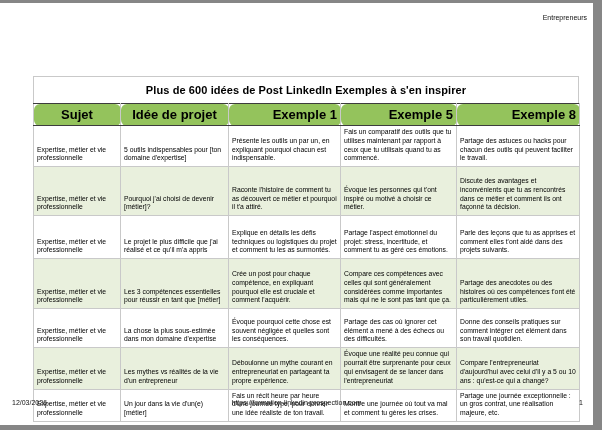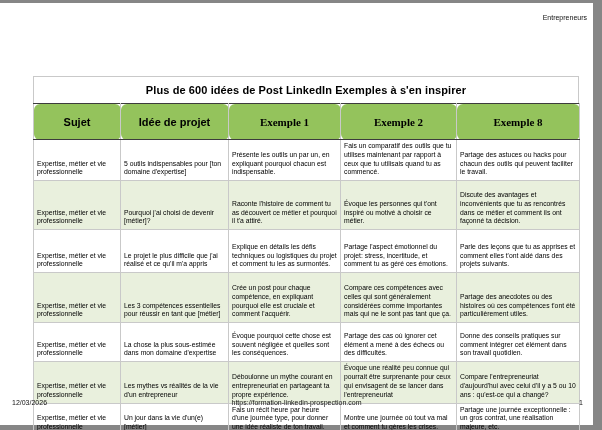--- a/index.html
+++ b/index.html
@@ -50,35 +50,35 @@
     font-weight: bold;
     letter-spacing: 0.1px;
   }
   table.ideas {
     border-collapse: collapse;
     table-layout: fixed;
     width: 546px;
   }
   table.ideas th {
     background: var(--header-green, #94c35c);
-    font-size: 11px;
+    font-size: 13px;
     font-weight: bold;
     height: 15px;
-    padding: 10px 3px;
+    padding: 3px 3px;
     border-left: 1px solid #c9c9c9;
     border-right: 1px solid #c9c9c9;
     border-top: 1px solid #3c3c3c;
     border-bottom: 1px solid #3c3c3c;
     vertical-align: middle;
     overflow: hidden;
     white-space: nowrap;
     border-radius: 6px;
   }
   table.ideas th.center { text-align: center; }
-  table.ideas th.left { text-align: center; font-family: Liberation Serif, serif; }
+  table.ideas th.left { text-align: right; }
   table.ideas td {
     border: 1px solid #c9c9c9;
     font-size: 6.8px;
     line-height: 1.3;
     vertical-align: bottom;
     padding: 2px 3px 3px 3px;
     overflow: hidden;
     word-wrap: break-word;
   }
   tbody tr:nth-child(even) td { background: var(--row-alt-green, #e9f0dd); }
@@ -118,21 +118,21 @@
         <col style="width:108px">
         <col style="width:112px">
         <col style="width:116px">
         <col style="width:123px">
       </colgroup>
       <thead>
         <tr>
           <th class="center">Sujet</th>
           <th class="center">Idée de projet</th>
           <th class="left">Exemple 1</th>
-          <th class="left">Exemple 2</th>
+          <th class="left">Exemple 5</th>
           <th class="left">Exemple 8</th>
         </tr>
       </thead>
       <tbody id="table-body">
   <tr>
     <td>Expertise, métier et vie professionnelle</td>
     <td>5 outils indispensables pour [ton domaine d'expertise]</td>
     <td>Présente les outils un par un, en expliquant pourquoi chacun est indispensable.</td>
     <td>Fais un comparatif des outils que tu utilises maintenant par rapport à ceux que tu utilisais quand tu as commencé.</td>
     <td>Partage des astuces ou hacks pour chacun des outils qui peuvent faciliter le travail.</td>

